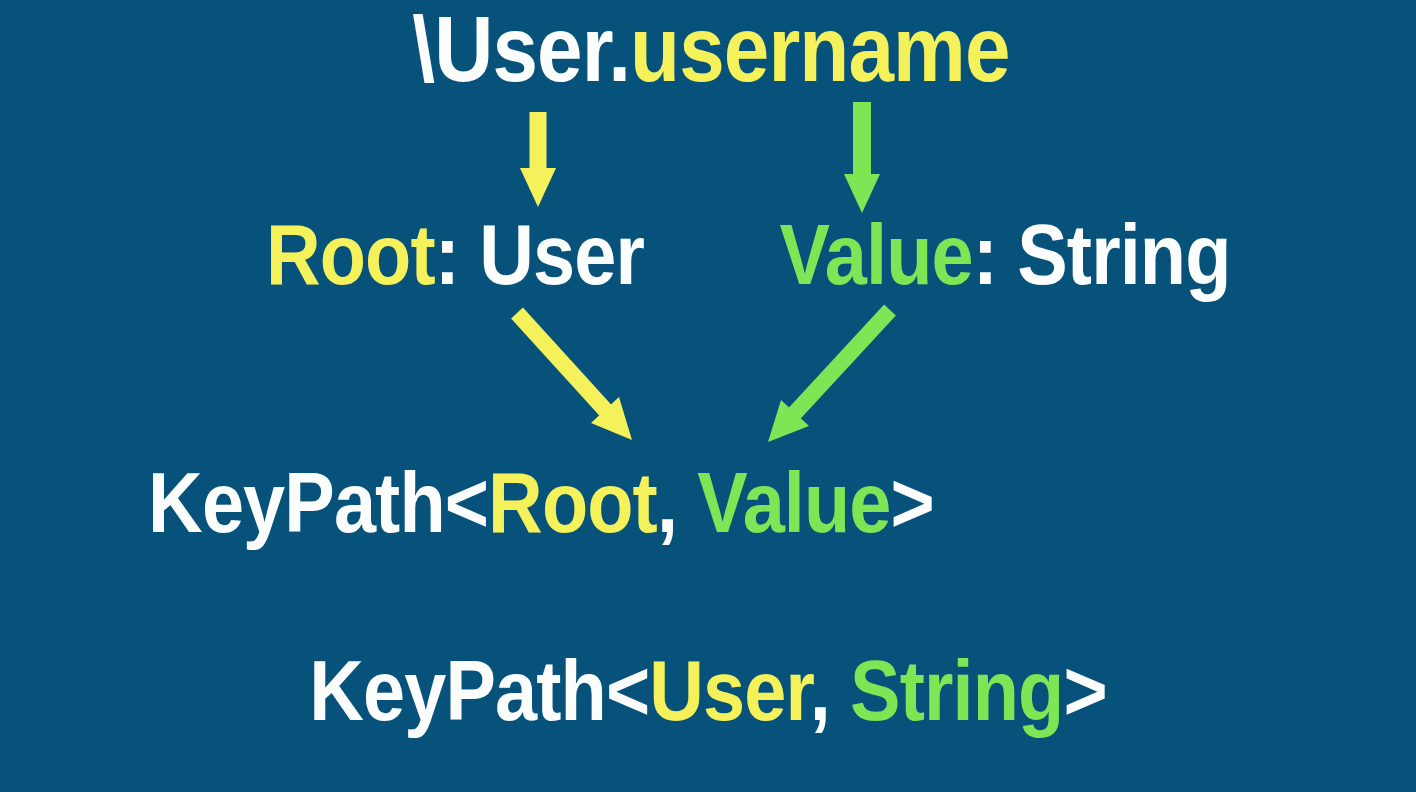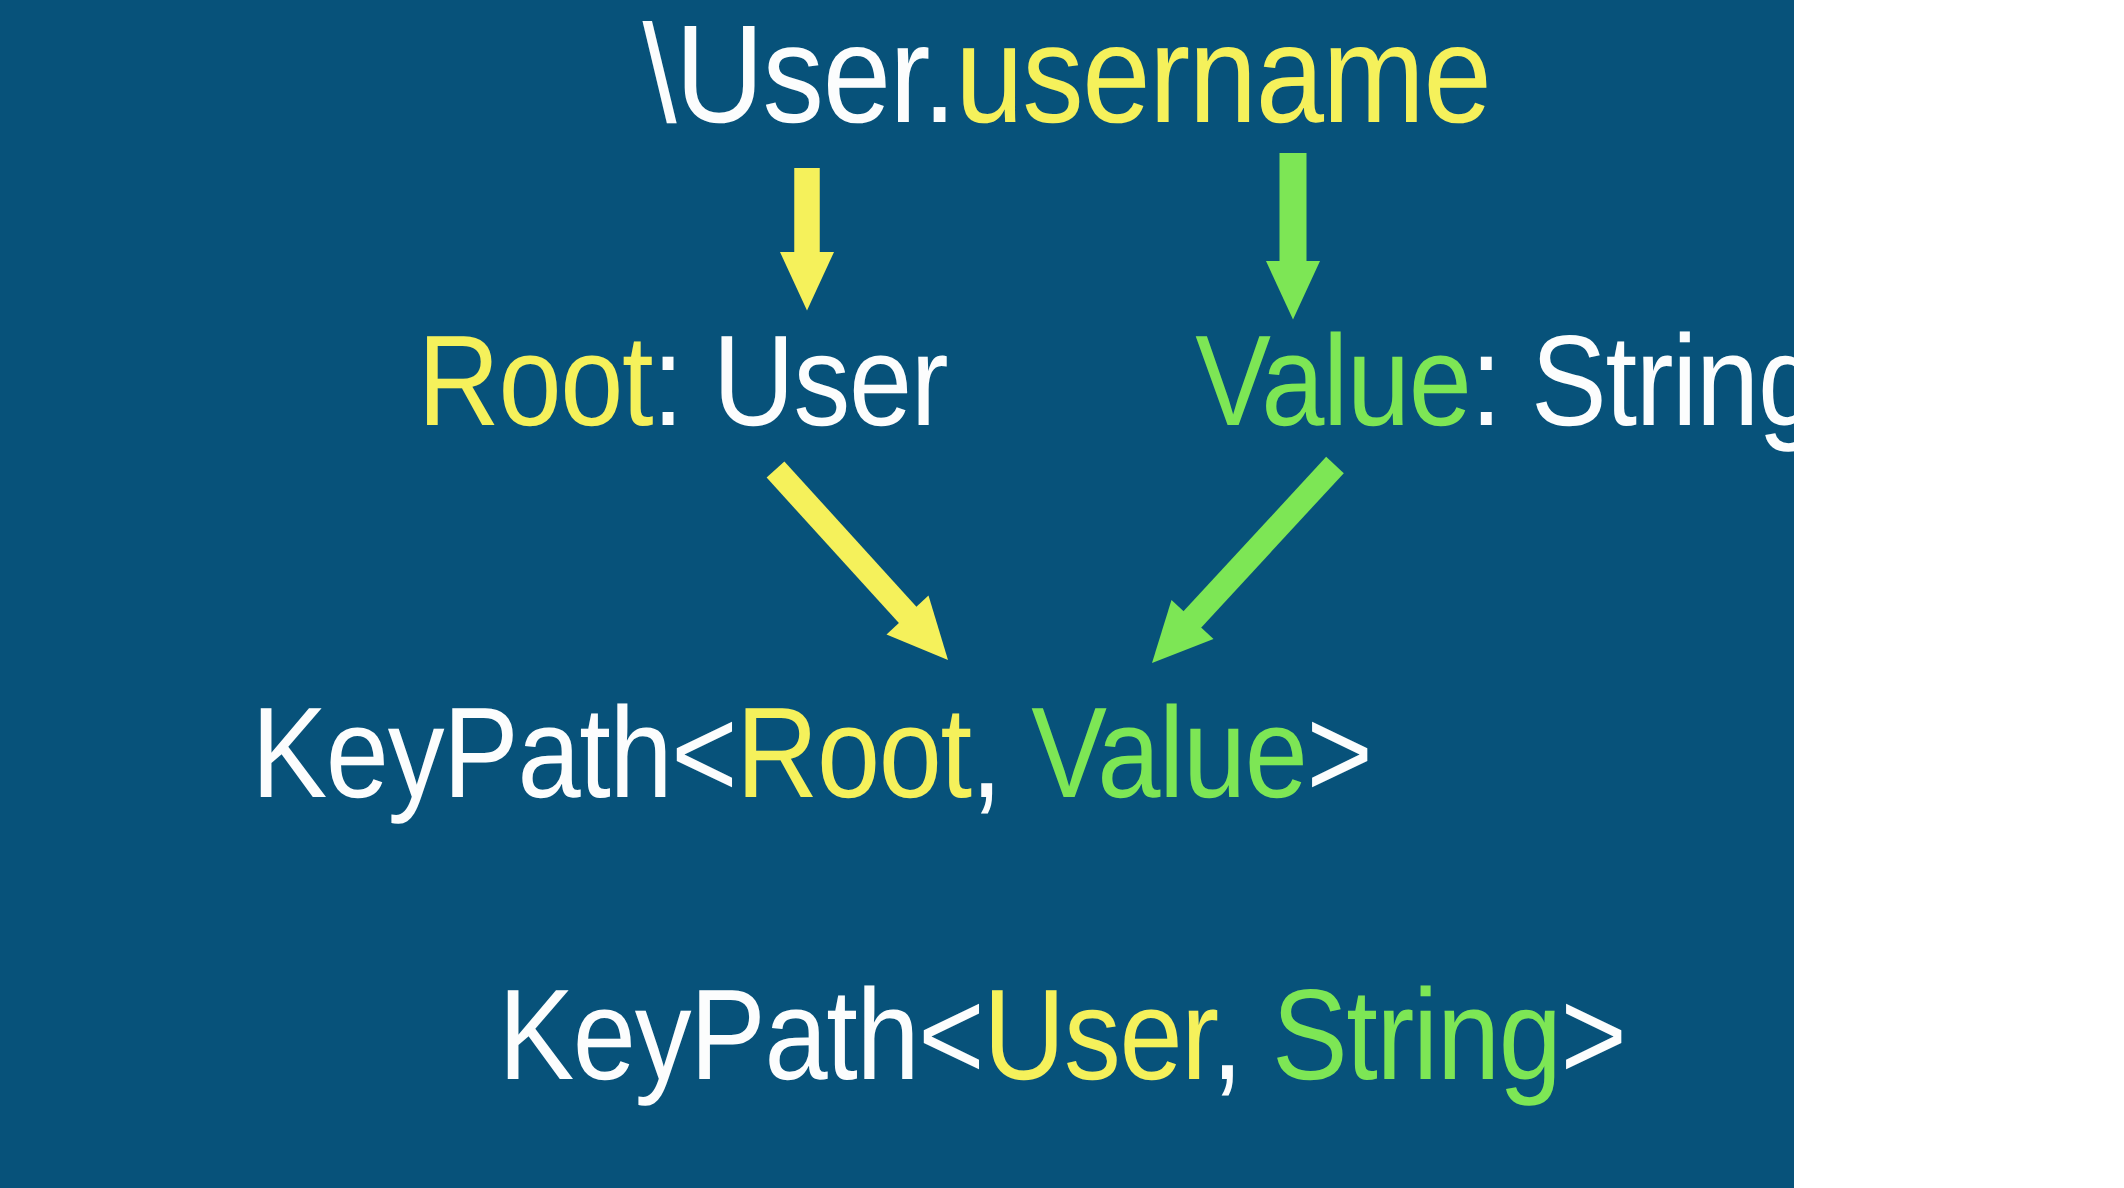--- a/index.html
+++ b/index.html
@@ -3,26 +3,26 @@
 <meta charset="utf-8">
 <style>
   html, body {
     margin: 0;
     padding: 0;
     width: 1416px;
     height: 792px;
   }
   .slide {
     position: relative;
-    width: 1196px;
+    width: 1416px;
     height: 792px;
     overflow: hidden;
     background: var(--color-background, #07527A);
     font-family: "Liberation Sans", sans-serif;
-    font-weight: 400;
+    font-weight: 700;
   }
   .line {
     position: absolute;
     white-space: nowrap;
     line-height: 1;
     color: var(--color-text_white, #FCFDFD);
     letter-spacing: -1px;
     transform: translateX(-50%) scaleX(0.88);
   }
   .t-title { font-size: 93px; }

